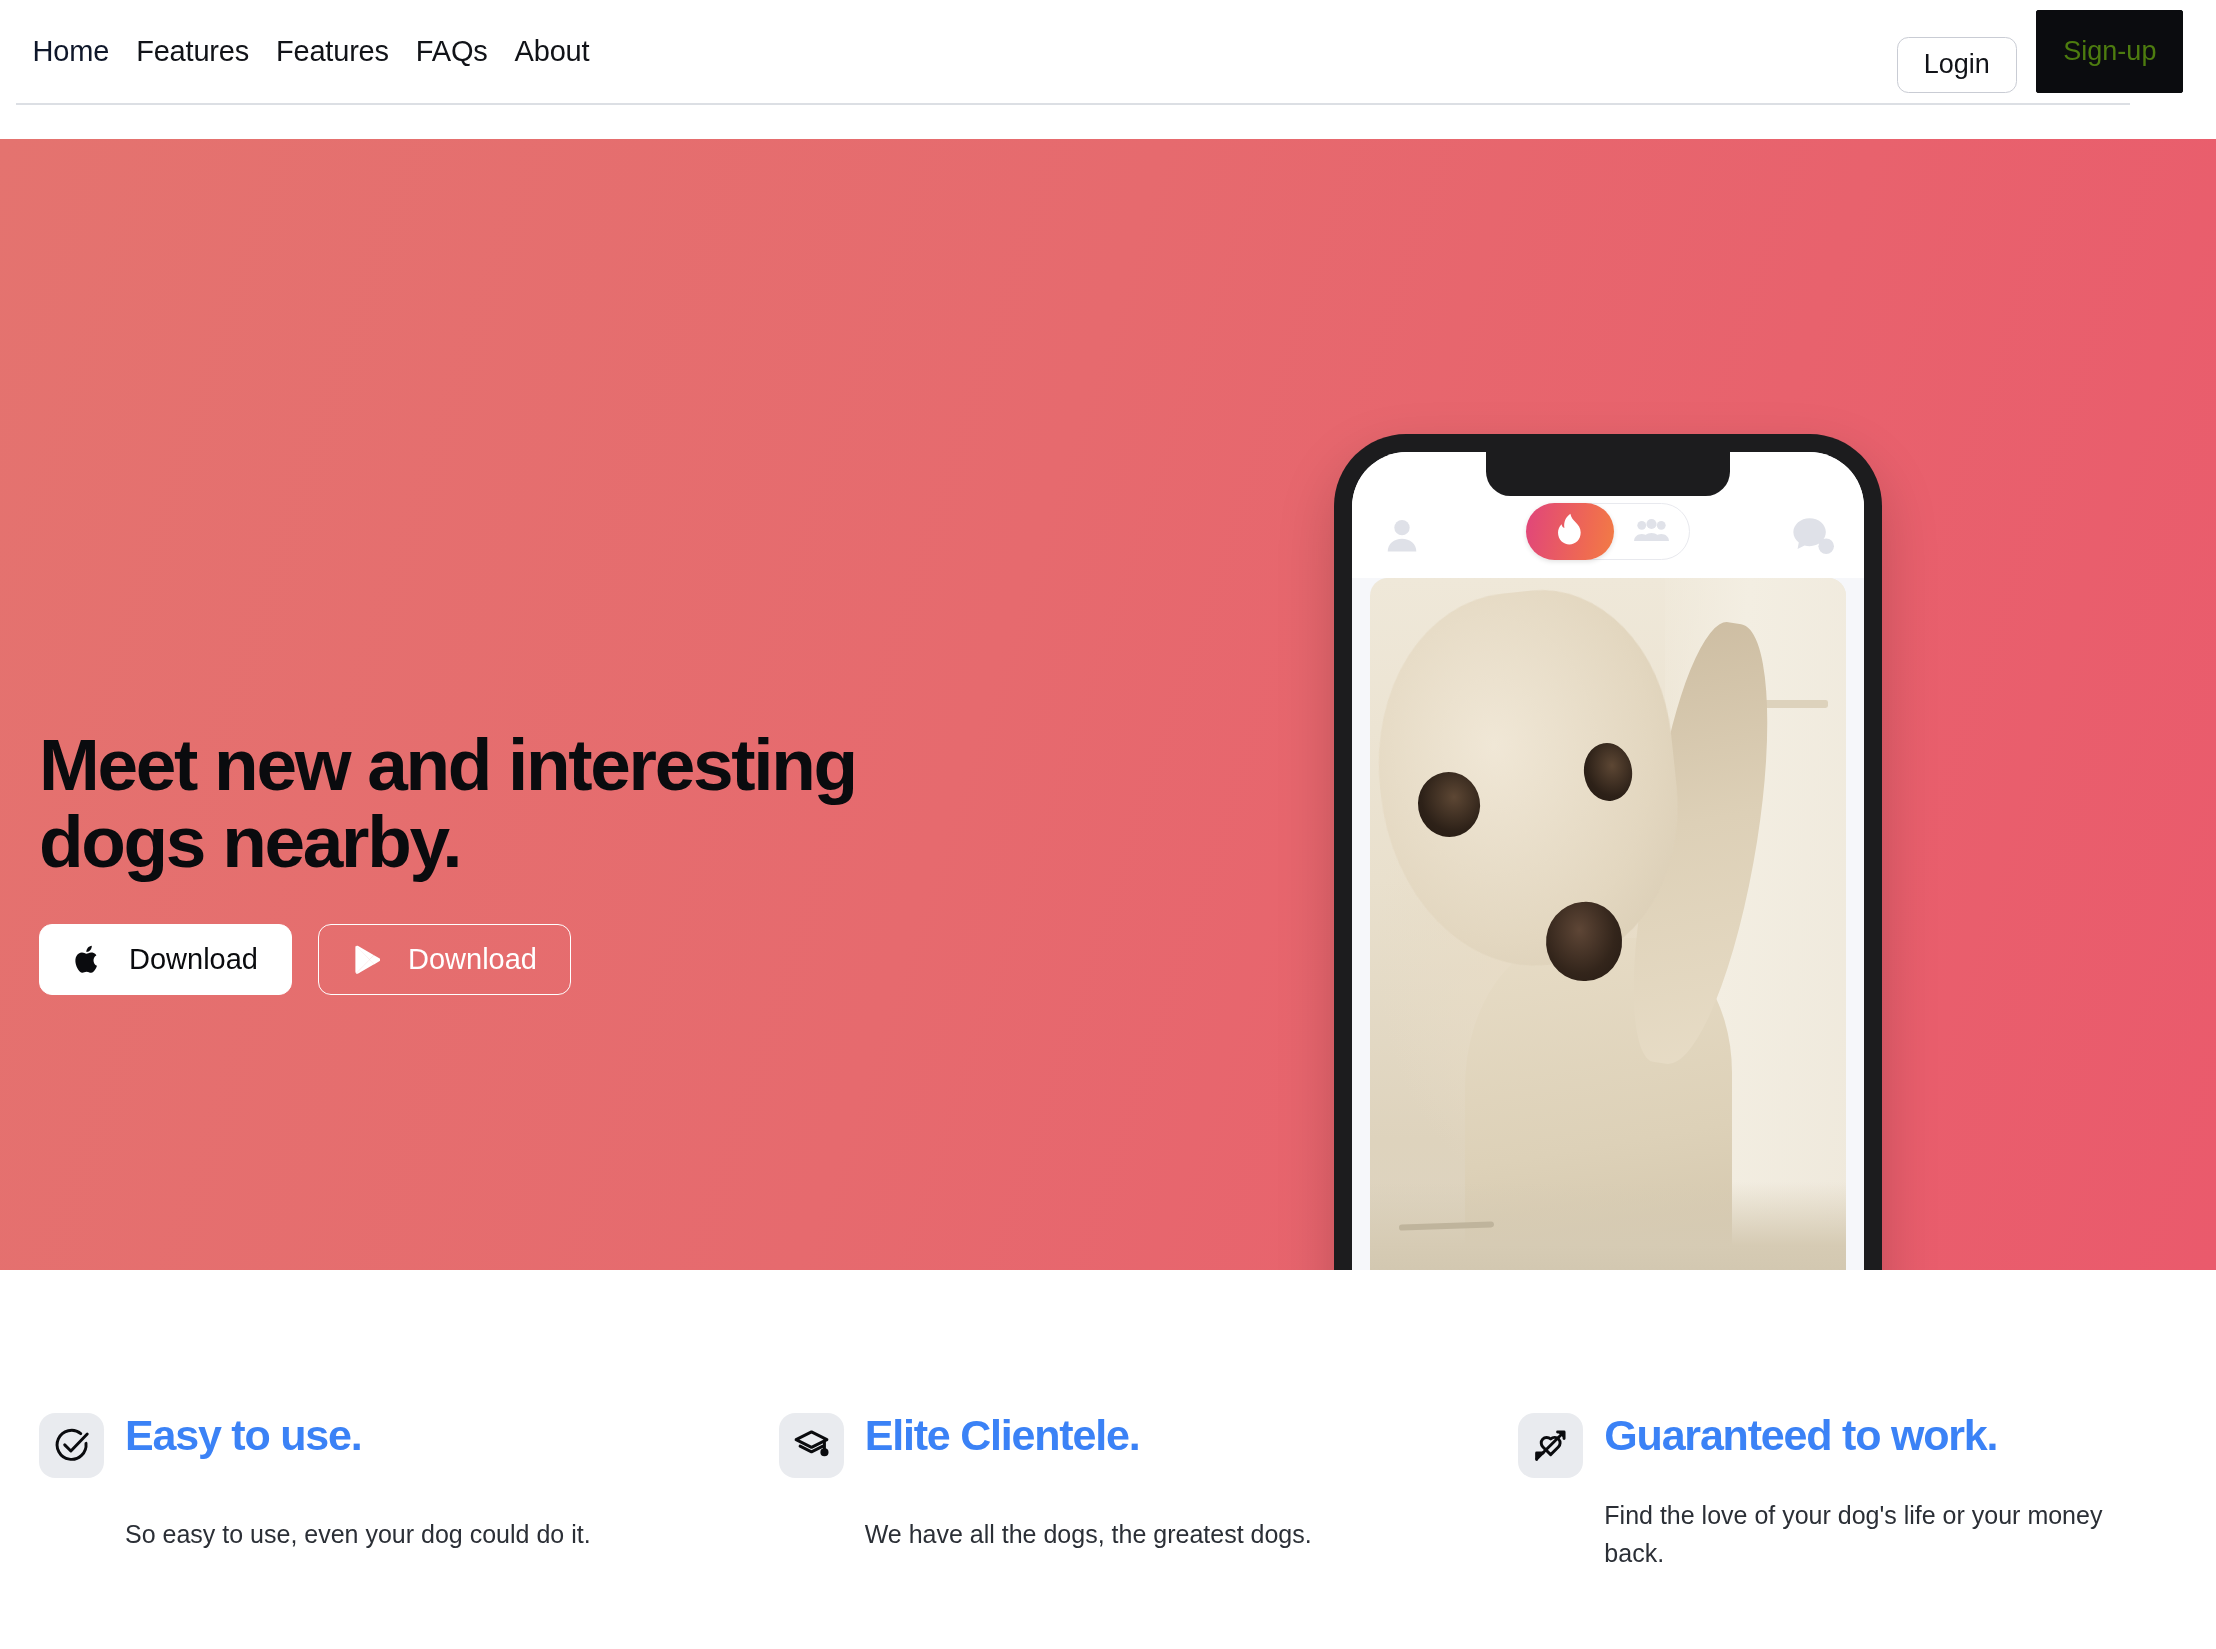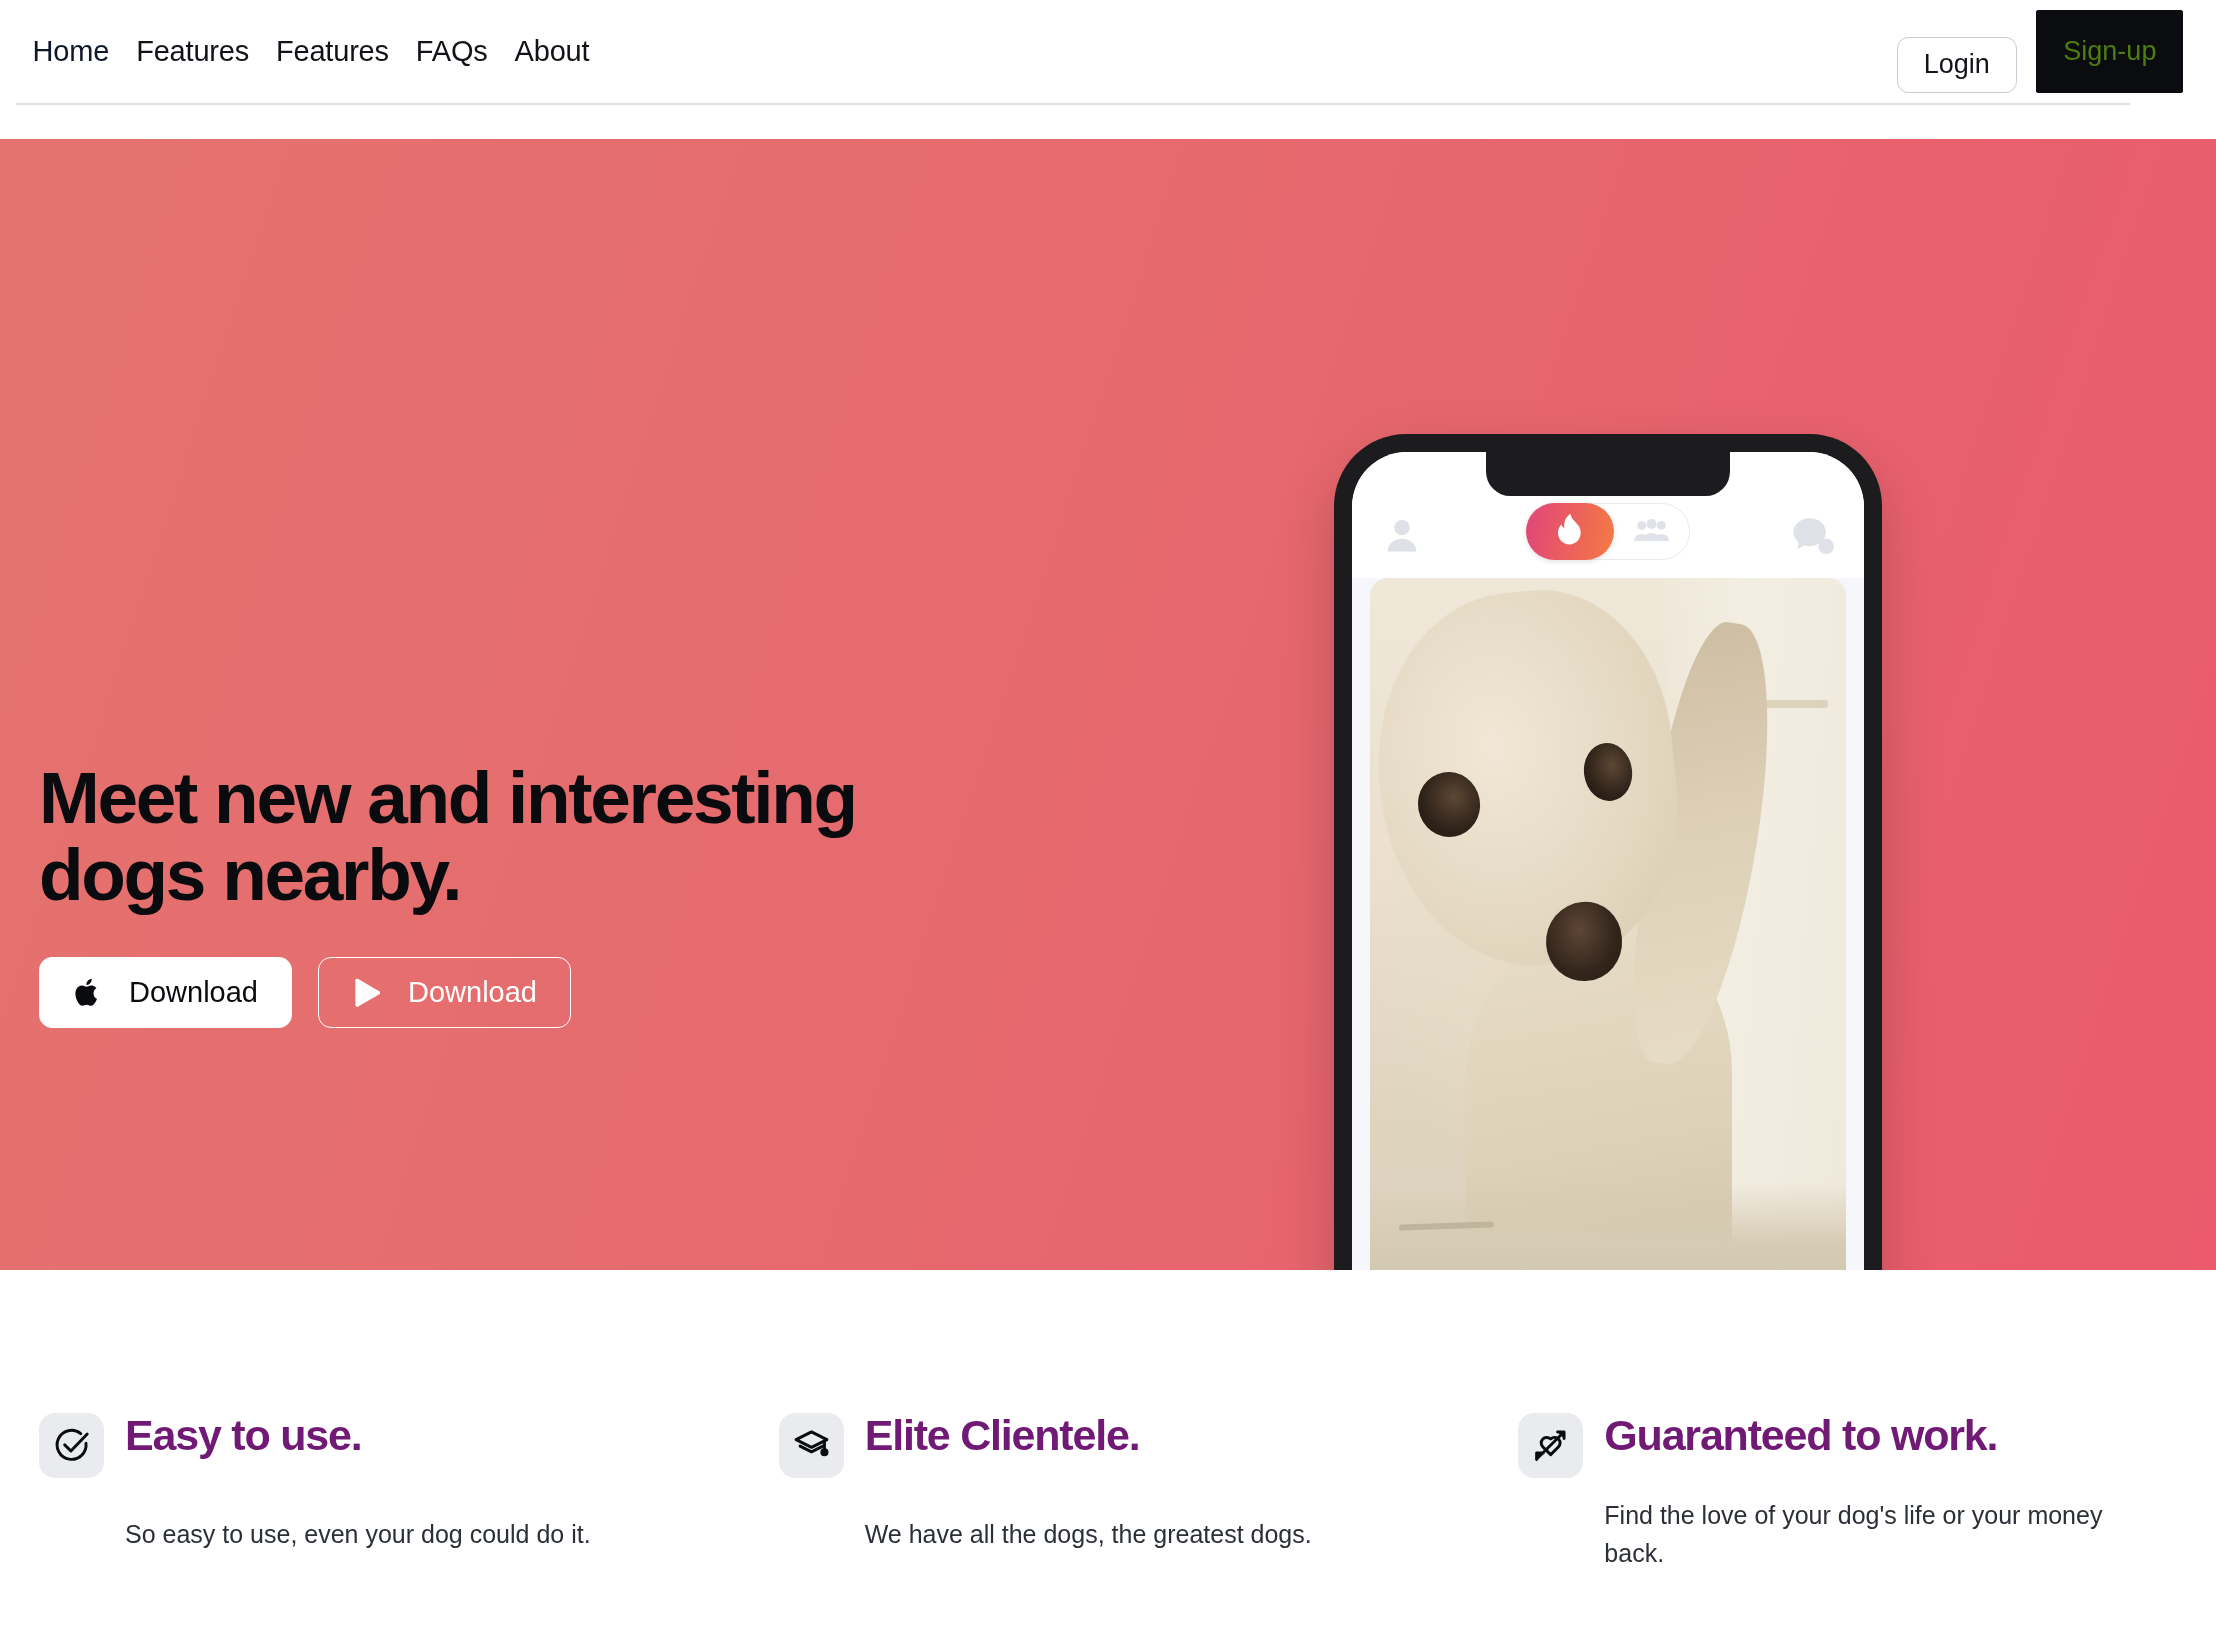--- a/index.html
+++ b/index.html
@@ -83,21 +83,21 @@
   
   .hero {
     position: relative;
     height: 1131px;
     background: linear-gradient(108deg, #e4736f 0%, #e66a6e 45%, #ea5a6c 100%);
     overflow: hidden;
   }
   .hero-copy {
     position: absolute;
     left: 39px;
-    top: 621px;
+    top: 588px;
     width: 978px;
   }
   .hero-title {
     font-size: 73px;
     line-height: 1.05;
     font-weight: 800;
     color: #0a0b0e;
     letter-spacing: -2.3px;
     margin-bottom: 44px;
   }
@@ -323,21 +323,21 @@
     border-radius: 16.3px;
     background: #e9ebef;
     display: flex;
     align-items: center;
     justify-content: center;
   }
   .feature-title {
     font-size: 43px;
     font-weight: 700;
     letter-spacing: -1.2px;
-    color: #701a75;
+    color: #3b82f6;
     line-height: 1.18;
     margin-top: -3.3px;
   }
   .feature-desc {
     grid-column: 2 / 3;
     font-size: 25px;
     line-height: 1.52;
     color: #2b2f36;
     margin-top: 18px;
     max-width: 538px;

